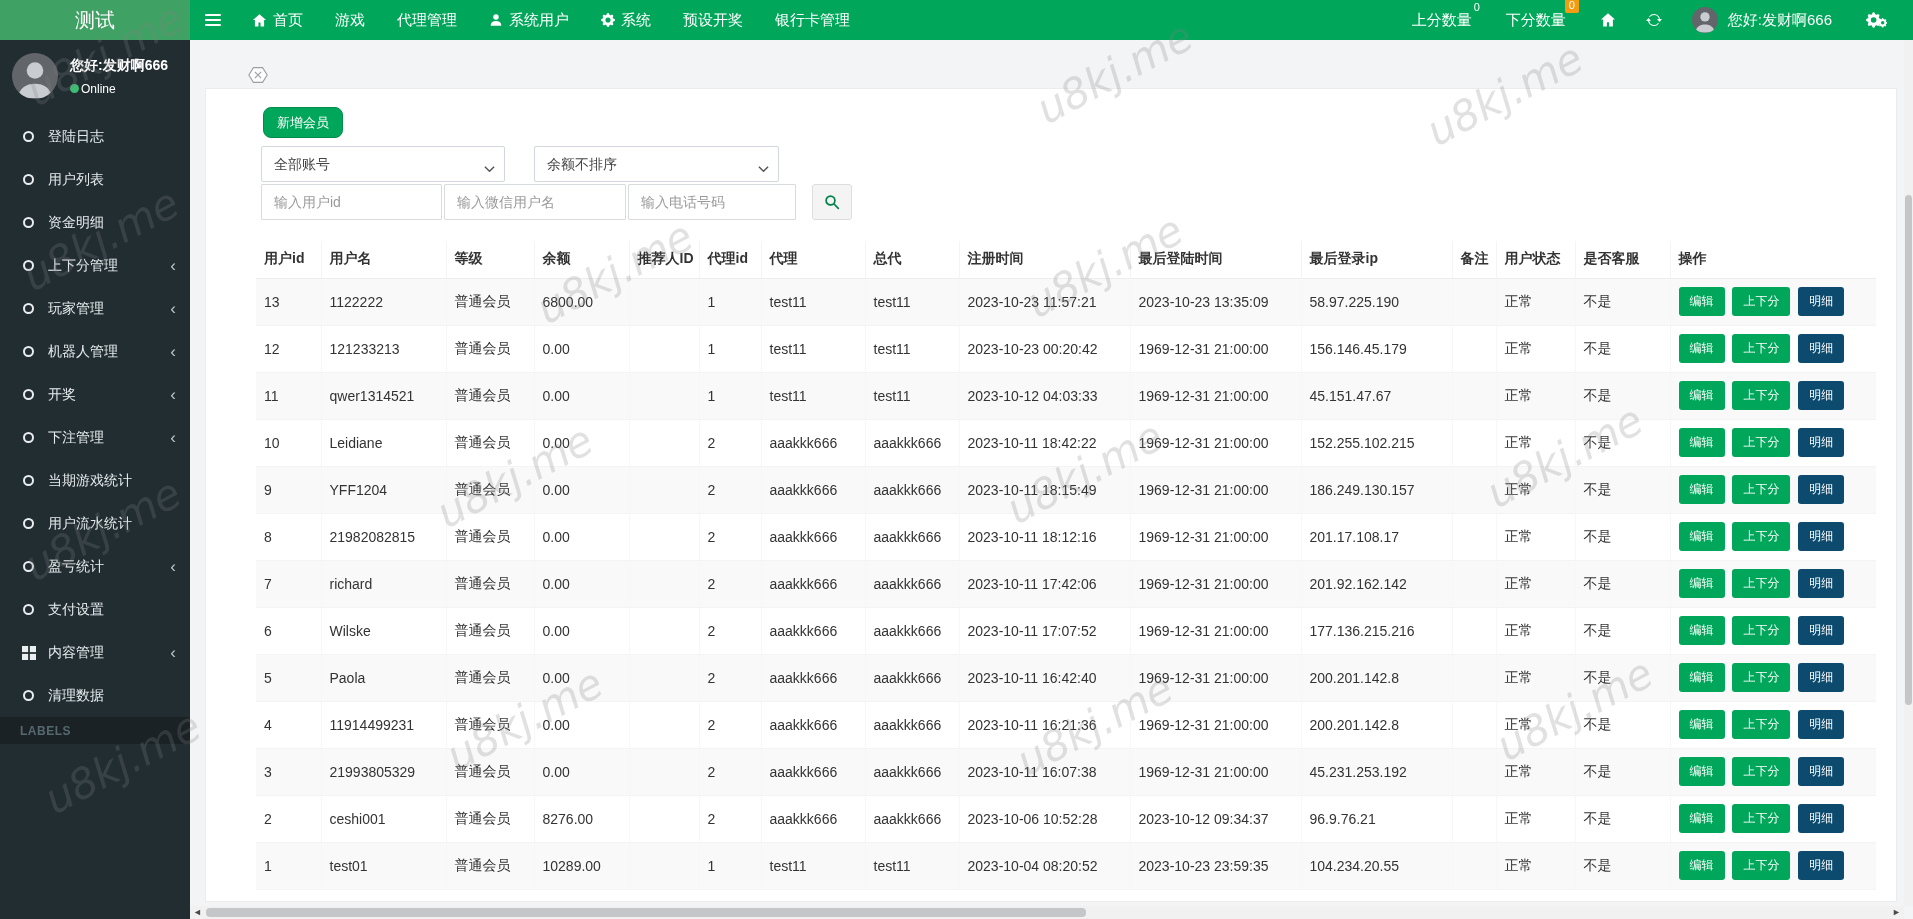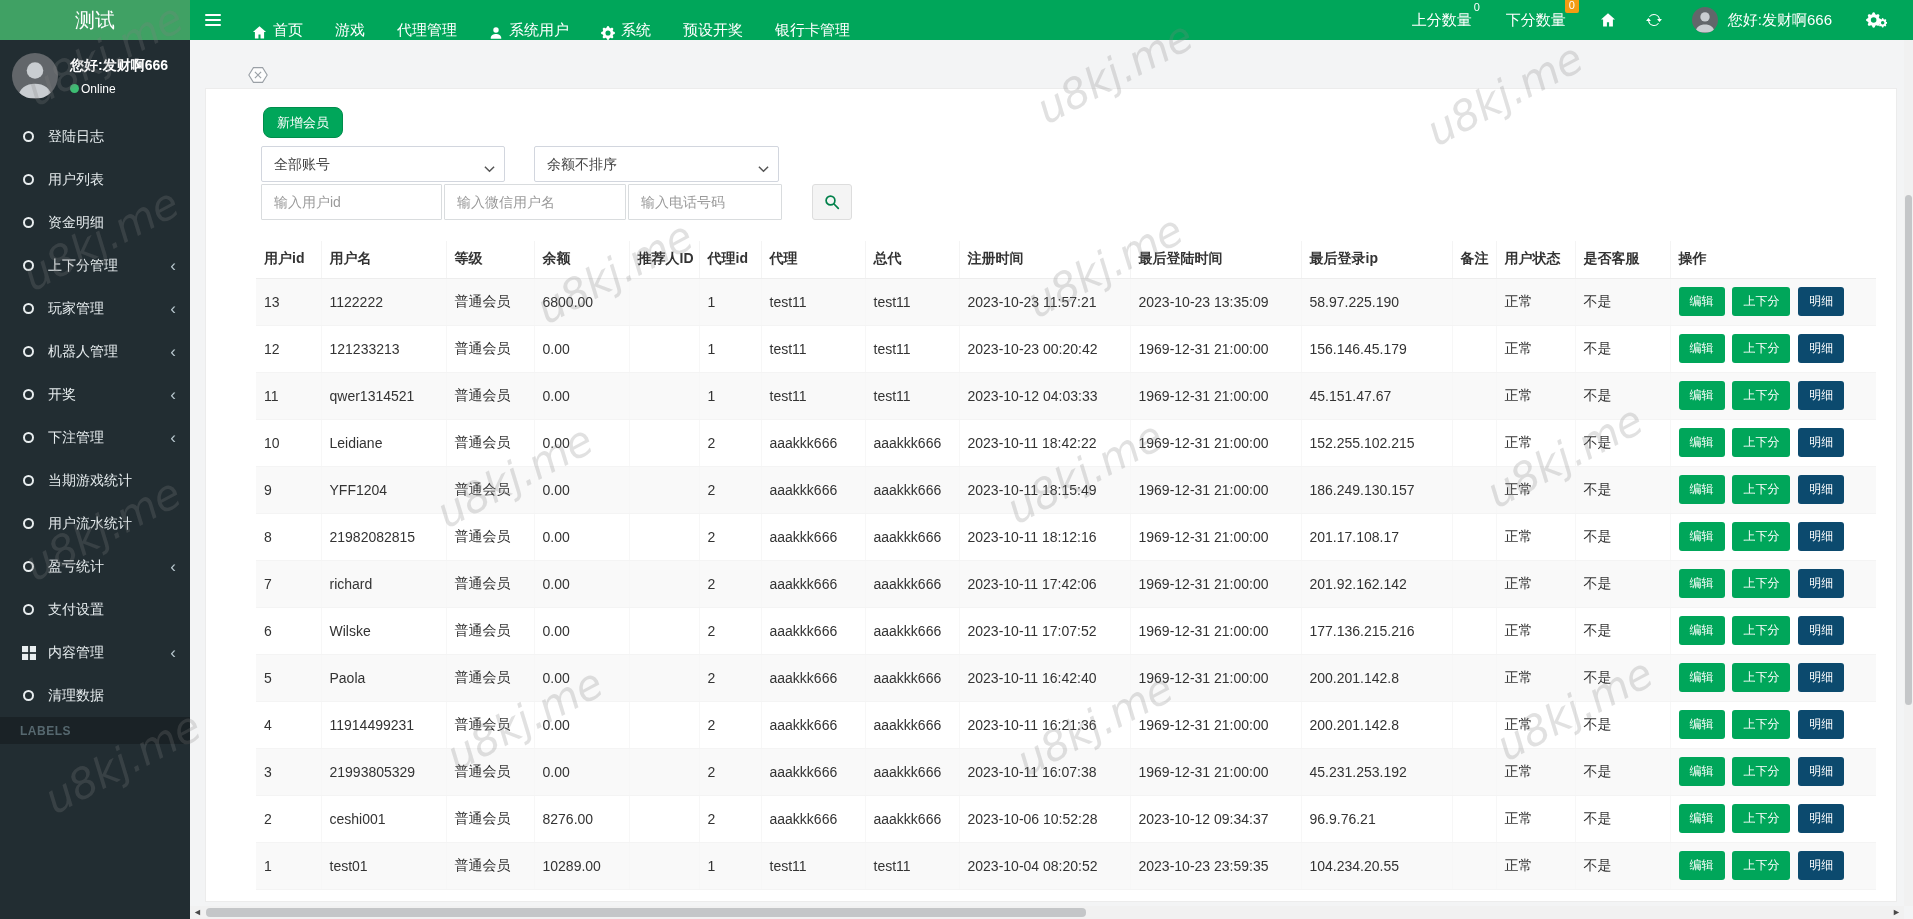--- a/index.html
+++ b/index.html
@@ -11,21 +11,21 @@
     font-size:14px; color:#333;
   }
 
   
   .navbar { position:absolute; top:0; left:0; right:0; height:40px; background:#00a65a; display:flex; align-items:stretch; z-index:10; }
   .brand { width:190px; flex:none; background:#40a164; color:#fff; font-size:20px; display:flex; align-items:center; justify-content:center; }
   .hamburger { width:46px; display:flex; align-items:center; justify-content:center; cursor:pointer; }
   .hamburger .bars { display:inline-block; width:16px; }
   .hamburger .bars span { display:block; height:2px; background:#fff; margin:3px 0; border-radius:1px; }
   .nav-menu { display:flex; align-items:stretch; }
-  .nav-item { display:flex; align-items:flex-end; gap:6px; color:#fff; font-size:15px; padding:0 16px; cursor:pointer; text-decoration:none; }
+  .nav-item { display:flex; align-items:center; gap:6px; color:#fff; font-size:15px; padding:0 16px; cursor:pointer; text-decoration:none; }
   .nav-item-icon { display:flex; align-items:center; color:#fff; }
   .nav-right { margin-left:auto; display:flex; align-items:center; padding-right:26px; }
   .score { position:relative; color:#fff; font-size:15px; margin-right:34px; cursor:pointer; }
   .score .sup { position:absolute; top:-9px; right:-8px; font-size:11px; line-height:1; color:#fff; }
   .score .sup.badge-orange { background:#f39c12; padding:2px 4px; border-radius:2px; top:-13px; right:-13px; }
   .nav-tool { color:#fff; margin-right:30px; display:flex; align-items:center; cursor:pointer; }
   .nav-avatar { width:26px; height:26px; border-radius:50%; overflow:hidden; margin-right:10px; flex:none; cursor:pointer; }
   .nav-avatar svg, .profile-avatar svg { display:block; width:100%; height:100%; }
   .nav-greeting { color:#fff; font-size:15px; margin-right:34px; cursor:pointer; }
 
@@ -57,21 +57,21 @@
     width:100%; height:100%; border:1px solid #d2d6de; background:#fff; color:#444;
     font-size:14px; padding:0 28px 0 12px; border-radius:2px;
     appearance:none; -webkit-appearance:none; font-family:inherit; cursor:pointer;
   }
   .select-caret { position:absolute; right:10px; top:14px; pointer-events:none; }
 
   .filter-input { position:absolute; top:95px; height:36px; border:1px solid #d9dcde; padding:0 12px; font-size:14px; color:#333; font-family:inherit; border-radius:1px; }
   .filter-input::placeholder { color:#9a9a9a; }
   .inp-userid { left:55px; width:181px; }
   .inp-wechat { left:238px; width:182px; }
-  .inp-phone  { left:422px; width:154px; }
+  .inp-phone  { left:422px; width:168px; }
   .search-btn { position:absolute; left:606px; top:95px; width:40px; height:36px; background:#f4f4f4; border:1px solid #ddd; border-radius:3px; display:flex; align-items:center; justify-content:center; cursor:pointer; }
 
   
   table.users { position:absolute; left:50px; top:152px; width:1620px; border-collapse:collapse; table-layout:fixed; }
   table.users th { height:37px; text-align:left; font-size:14px; font-weight:700; color:#333; padding:0 6px 0 8px; border-bottom:1px solid #ededed; border-right:1px solid #f4f4f4; white-space:nowrap; overflow:hidden; }
   table.users td { height:47px; font-size:14px; color:#333; padding:0 6px 0 8px; border-bottom:1px solid #f4f4f4; border-right:1px solid #f7f7f7; white-space:nowrap; overflow:hidden; }
   table.users th:last-child, table.users td:last-child { border-right:none; }
   table.users tbody tr:nth-child(odd) { background:#f9f9f9; }
   col.w-id{width:65px} col.w-name{width:125px} col.w-level{width:88px} col.w-bal{width:95px}
   col.w-ref{width:70px} col.w-aid{width:62px} col.w-agent{width:104px} col.w-gen{width:94px}

